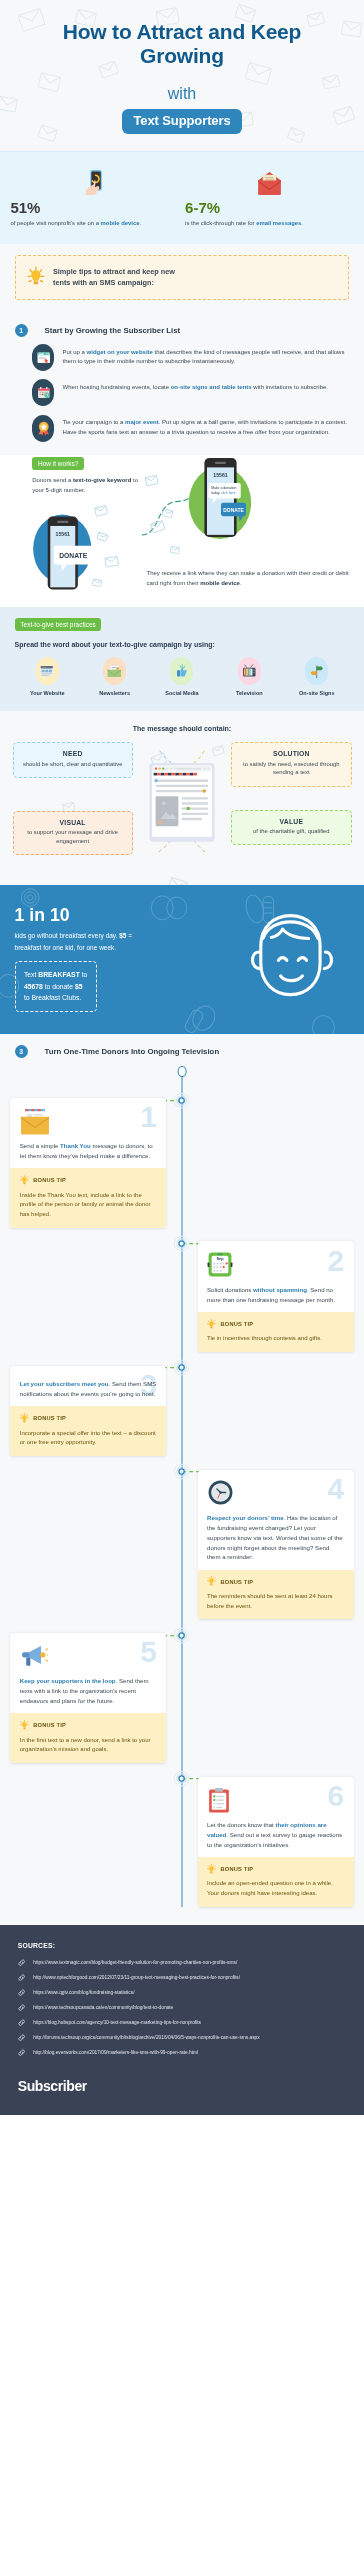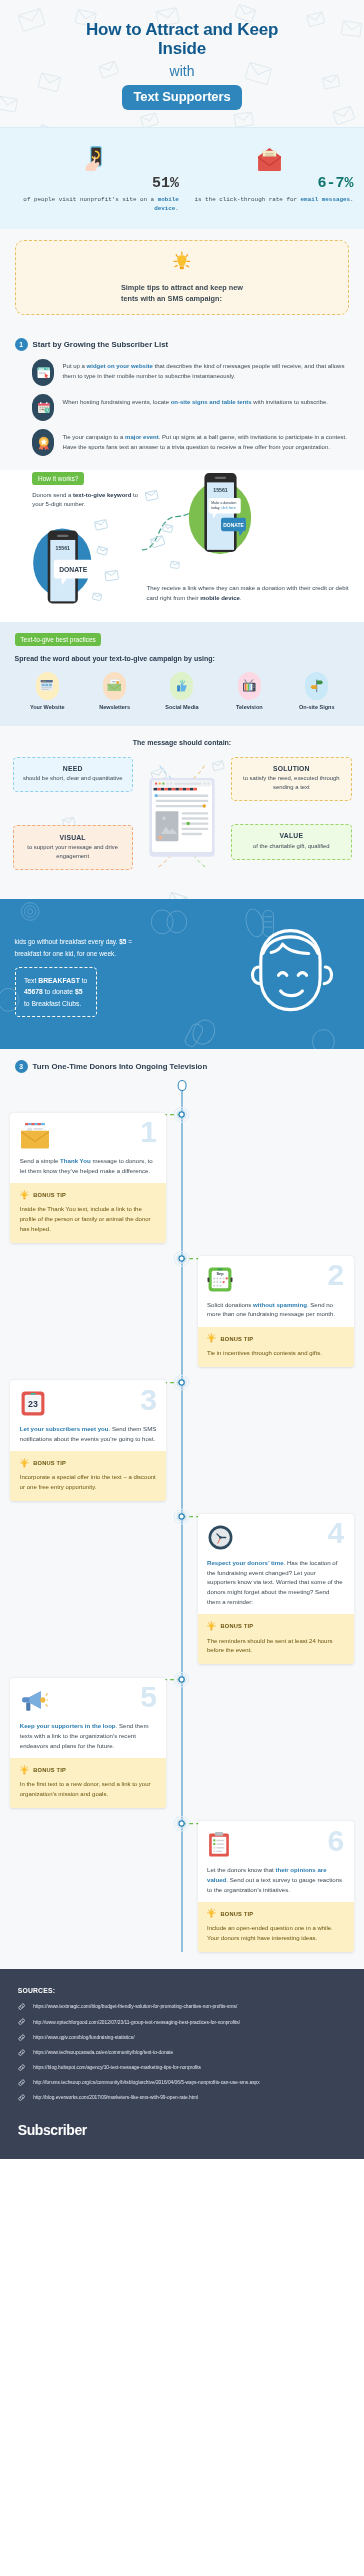--- a/index.html
+++ b/index.html
@@ -16,59 +16,59 @@
   
   .header {
     background: #f7f8f9;
     padding: 20px 21px 17.7px;
     text-align: center;
     position: relative;
     overflow: hidden;
   }
   .env-pattern { position: absolute; inset: 0; pointer-events: none; opacity: .55; }
   .header h1 {
-    font-size: 17px; line-height: 1.12; color: #10598c;
+    font-size: 21px; line-height: 1.12; color: #10598c;
     font-weight: bold; letter-spacing: -0.2px; position: relative;
   }
   .header .with {
-    font-size: 14px; color: #2b7cb0; margin-top: 5px; position: relative;
+    font-size: 16px; color: #2b7cb0; margin-top: 18px; position: relative;
   }
   .badge-tm {
     display: inline-block; margin-top: 6.2px; background: #2e86bd;
     color: #fff; font-size: 13px; font-weight: bold; padding: 4.2px 11.4px 5.2px;
     border-radius: 6.2px; position: relative; letter-spacing: -0.1px;
   }
 
   
   .stats {
     background: #e6f4fc; display: flex; padding: 14.6px 7.3px 15.6px;
     border-top: 0.5px solid #d9ecf7;
   }
-  .stat { flex: 1; text-align: right; padding: 0 3.1px; font-family: Liberation Mono, monospace; }
+  .stat { flex: 1; text-align: left; padding: 0 3.1px; }
   .stat .ico { height: 29px; display: flex; align-items: flex-end; justify-content: center; }
   .stat .num { font-size: 15px; font-weight: bold; margin: 3.1px 0 3.1px; }
   .stat .num.n1 { color: #3a3a3a; }
   .stat .num.n2 { color: #68bb3d; }
-  .stat .num.n3 { color: #0f766e; }
+  .stat .num.n3 { color: #4d7c0f; }
   .stat .cap { font-size: 5.9px; line-height: 1.55; color: #3c4a55; }
   .stat .cap b { color: #2b7cb0; }
 
   
   .tipbar-wrap { background: #f7f8f9; padding: 11.4px 14.6px 13.5px; }
   .tipbar {
-    border: 1px dashed #e8bf63; border-radius: 9px; background: #fdf6e6;
-    display: flex; align-items: center; gap: 8.3px; padding: 9.4px 11.4px; flex-direction: column;
+    border: 1px dashed #e8bf63; border-radius: 3px; background: #fdf6e6;
+    display: flex; align-items: center; gap: 8.3px; padding: 9.4px 11.4px;
   }
   .tipbar .bulb { flex: 0 0 17.7px; }
   .tipbar .txt { font-size: 7.3px; font-weight: bold; line-height: 1.45; color: #3c4a55; }
 
   
   .section { background: #f7f8f9; padding: 2.1px 14.6px 13.5px; }
   .section.white { background: #ffffff; }
-  .sec-head { display: flex; align-items: center; gap: 5px; padding: 8.3px 0 7.3px; }
+  .sec-head { display: flex; align-items: center; gap: 17px; padding: 8.3px 0 7.3px; }
   .sec-num {
     width: 13px; height: 13px; border-radius: 50%; background: #2e86bd; color: #fff;
     font-size: 6.8px; font-weight: bold; display: flex; align-items: center;
     justify-content: center; flex: 0 0 13px;
   }
   .sec-title { font-size: 7.8px; font-weight: bold; color: #2b3c4e; }
 
   .bullets { display: flex; flex-direction: column; gap: 8.3px; padding-left: 17.7px; }
   .bullet { display: flex; gap: 8.3px; align-items: flex-start; }
   .bullet .disc {
@@ -233,21 +233,21 @@
             <path d="M0 0 L14 11 L28 0"></path>
           </g>
         <g transform="translate(640,215) rotate(-18)">
             <rect width="36" height="26" rx="3"></rect>
             <path d="M0 0 L18 15 L36 0"></path>
           </g>
       </g>
     </svg>
     <h1>
       <span>How to Attract and Keep</span><br>
-      <span>Inside</span>
+      <span>Growing</span>
     </h1>
     <div class="with">with</div>
     <div class="badge-tm">Text Supporters</div>
   </div>
 
   <div class="stats">
     <div class="stat">
       <div class="ico">
         <svg width="21" height="27" viewBox="0 0 40 52">
           <rect x="12" y="2" width="22" height="40" rx="4" fill="#6ec6e8"></rect>
@@ -653,20 +653,21 @@
         <g transform="translate(370,230)">
             <ellipse cx="22" cy="26" rx="20" ry="24" transform="rotate(28 22 26)"></ellipse>
             <rect x="-8" y="10" width="22" height="44" rx="9" transform="rotate(28 3 32)"></rect>
           </g>
         <g transform="translate(600,250)">
             <ellipse cx="22" cy="24" rx="21" ry="23"></ellipse>
           </g>
       </g>
     </svg>
     <div class="bb-left">
+      <div class="big">1 in 10</div>
       <div class="sub"><span>kids go without breakfast every day. </span><b>$5</b><span> = breakfast for one kid, for one week.</span></div>
       <div class="bb-box">
         <span class="thin">Text </span><b>BREAKFAST</b><span class="thin"> to</span><br>
         <b>45678</b><span class="thin"> to donate </span><b>$5</b><br>
         <span class="thin">to Breakfast Clubs.</span>
       </div>
     </div>
     <div class="bb-right">
       <svg width="104" height="112" viewBox="0 0 200 215">
         <g fill="none" stroke="#ffffff" stroke-width="6" stroke-linejoin="round" stroke-linecap="round">
@@ -795,28 +796,20 @@
       <div class="row left">
         <svg class="conn" viewBox="0 0 660 40" preserveAspectRatio="none" style="top:-9.4px;height:21px;">
           <path d="M330 22 L168 22 L168 40" fill="none" stroke="#6abd45" stroke-width="2.2" stroke-dasharray="8 6"></path>
           <circle cx="330" cy="22" r="9" fill="none" stroke="#cfe4f2" stroke-width="2"></circle>
           <circle cx="330" cy="22" r="14" fill="none" stroke="#e2eef7" stroke-width="2"></circle>
           <circle cx="330" cy="22" r="5" fill="#fff" stroke="#2e86bd" stroke-width="2.6"></circle>
         </svg>
         <div class="card">
           <div class="card-body">
             <div class="card-num">3</div>
-            <div class="card-ico">
-              <svg width="26" height="27" viewBox="0 0 50 52">
-                <rect x="3" y="3" width="44" height="46" rx="7" fill="#e2564e"></rect>
-                <rect x="9" y="9" width="32" height="34" rx="3" fill="#f4f6f8"></rect>
-                <rect x="20" y="6" width="10" height="3" rx="1.5" fill="#3bbfa0"></rect>
-                <text x="25" y="33" font-size="17" font-weight="bold" fill="#2b3c4e" text-anchor="middle" font-family="Liberation Sans, sans-serif">23</text>
-              </svg>
-            </div>
             <div class="card-txt"><span></span><b>Let your subscribers meet you</b><span>. Send them SMS notifications about the events you’re going to host.</span></div>
           </div>
           <div class="bonus">
             <div class="bh">
               <svg width="8.8" height="10.4" viewBox="0 0 17 20">
                 <g stroke="#f5a623" stroke-width="1.4" stroke-linecap="round">
                     <path d="M8.5 1v2.4M2.4 3.2l1.5 1.8M14.6 3.2l-1.5 1.8M1 9.5h2M16 9.5h-2"></path>
                   </g>
                 <path d="M8.5 4.4c-2.9 0-4.4 2-4.4 4.4 0 2.4 2 3.4 2 5.3h4.8c0-1.9 2-2.9 2-5.3 0-2.4-1.5-4.4-4.4-4.4z" fill="#fbc02d"></path>
                 <rect x="6.4" y="14.6" width="4.2" height="3" rx=".8" fill="#f5a623"></rect>

